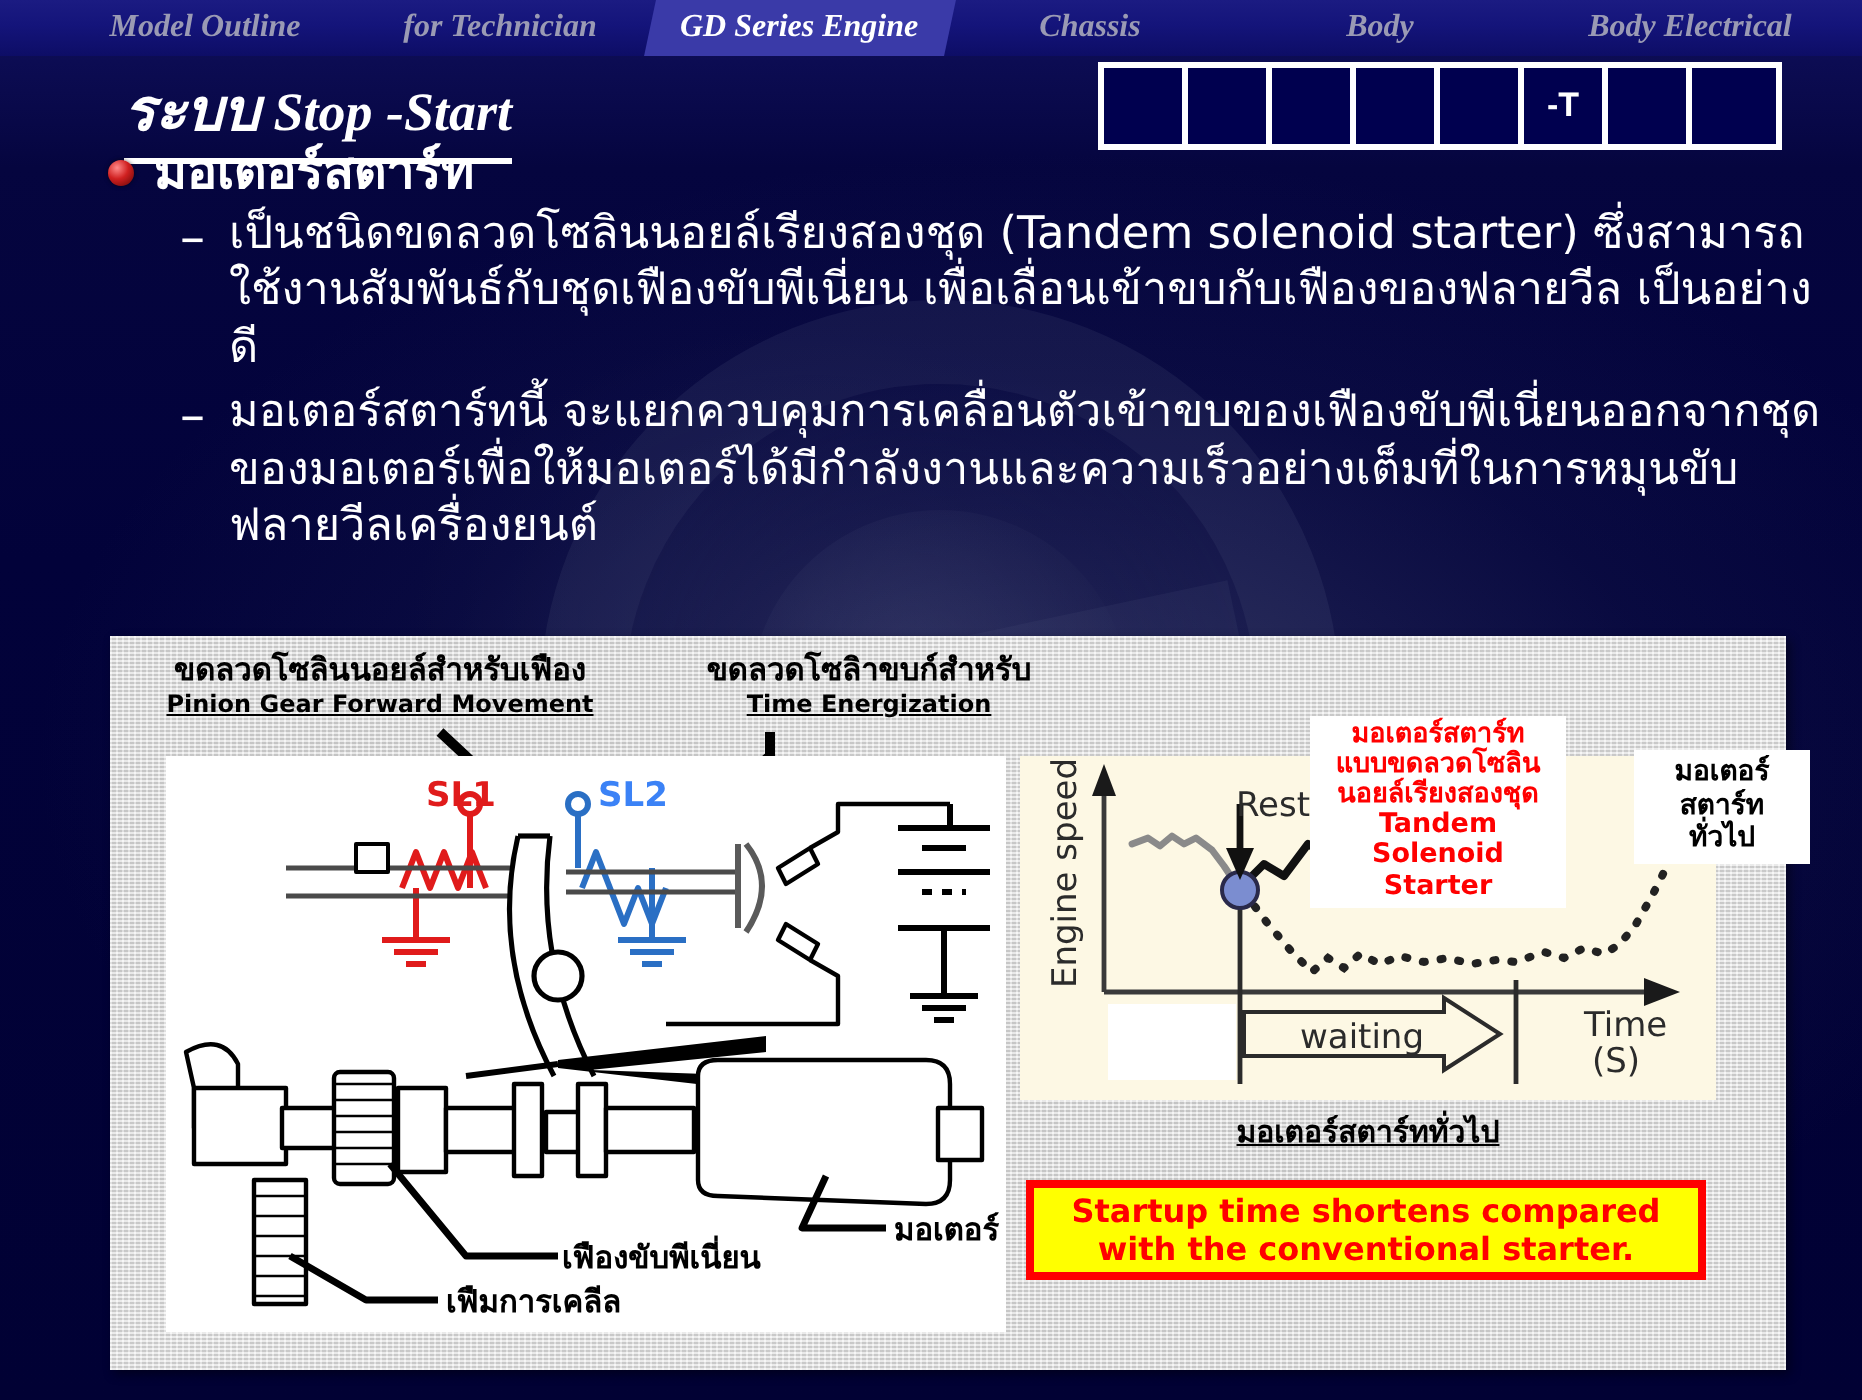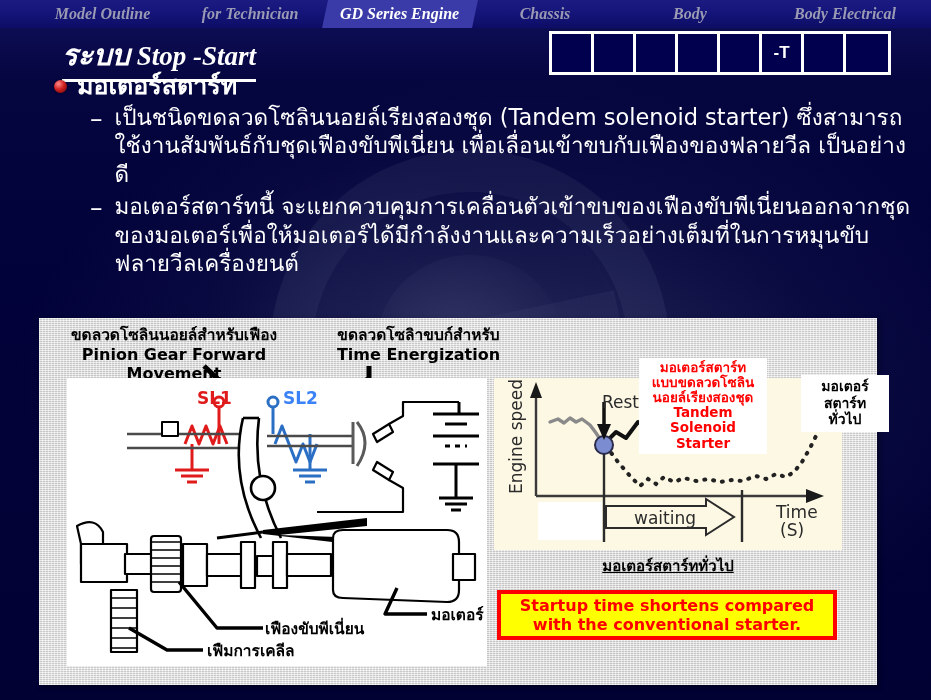--- a/index.html
+++ b/index.html
@@ -113,38 +113,38 @@
   .sub { margin-left: 36px; margin-top: 3px; display: flex; gap: 12px; align-items: flex-start; }
   .dash { color: #ffffff; font-size: 25px; font-weight: normal; line-height: 1.28; }
   .sub-txt {
     color: #ffffff; font-size: 22.5px; line-height: 1.28;
     font-family: "DejaVu Sans", sans-serif;
     max-width: 800px;
   }
 
   
   .panel {
-    position: absolute; left: 39px; top: 318px;
+    position: absolute; left: 55px; top: 318px;
     width: 838px; height: 367px; z-index: 7;
     background-color: #e0e0e0;
     background-image:
       repeating-linear-gradient(0deg, rgba(255,255,255,0.55) 0px, rgba(255,255,255,0.55) 1px, rgba(150,150,150,0.14) 1px, rgba(150,150,150,0.14) 2px),
       repeating-linear-gradient(90deg, rgba(255,255,255,0.45) 0px, rgba(255,255,255,0.45) 1px, rgba(140,140,140,0.17) 1px, rgba(140,140,140,0.17) 3px),
       radial-gradient(circle at 20% 30%, rgba(120,120,120,0.10), rgba(255,255,255,0) 40%),
       radial-gradient(circle at 70% 70%, rgba(120,120,120,0.09), rgba(255,255,255,0) 45%);
     box-shadow: 2px 2px 5px rgba(0,0,0,0.45);
   }
 
   .lbl-head {
     position: absolute; text-align: center;
     font-family: "DejaVu Sans", sans-serif;
     font-weight: bold; font-size: 15.5px; color: #000000;
     line-height: 1.22;
   }
-  .lbl-head .en { font-size: 16px; font-weight: bold; }
+  .lbl-head .en { font-size: 12px; font-weight: bold; text-decoration: underline; }
 
   
   .schematic {
     position: absolute; left: 28px; top: 60px;
     width: 420px; height: 288px;
     background: #ffffff;
   }
   .schematic svg { display: block; }
 
   .callout {

